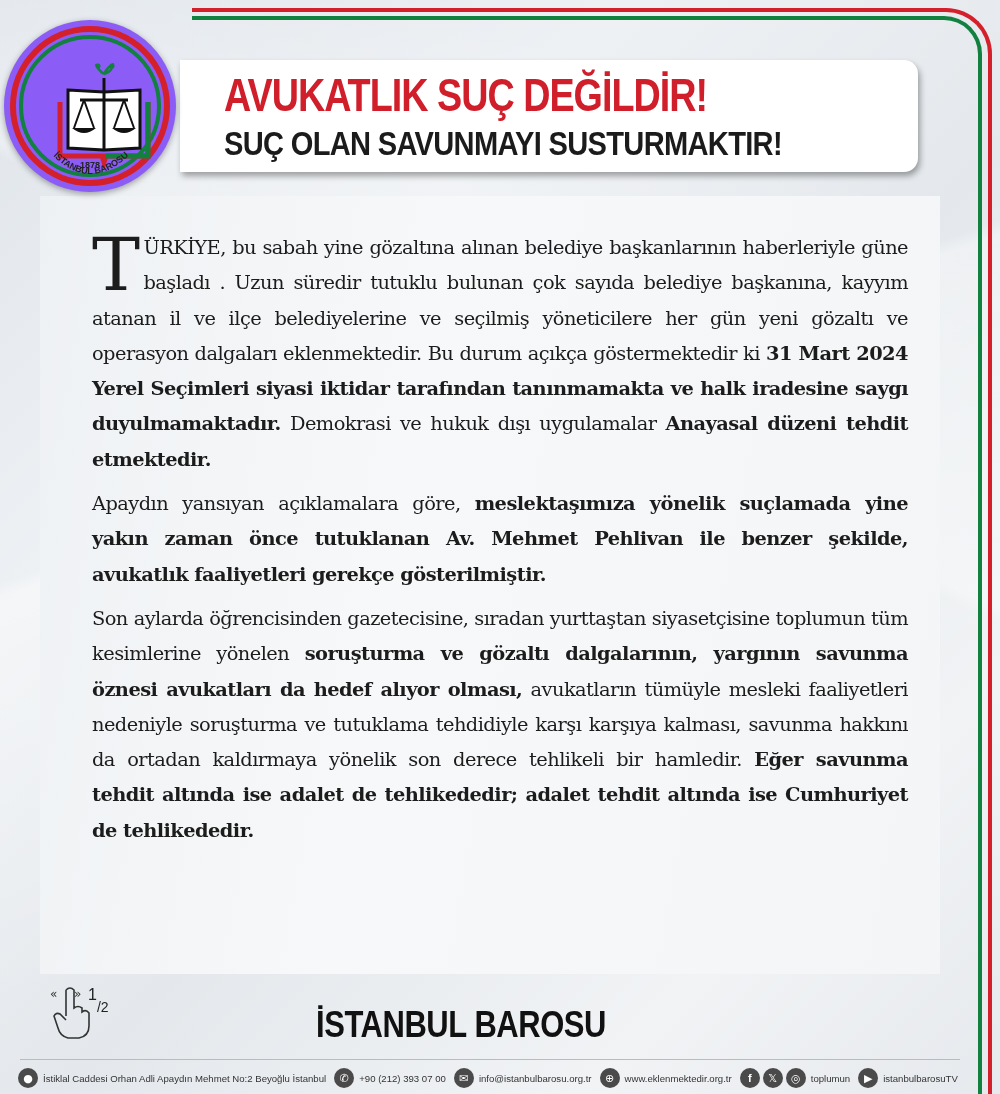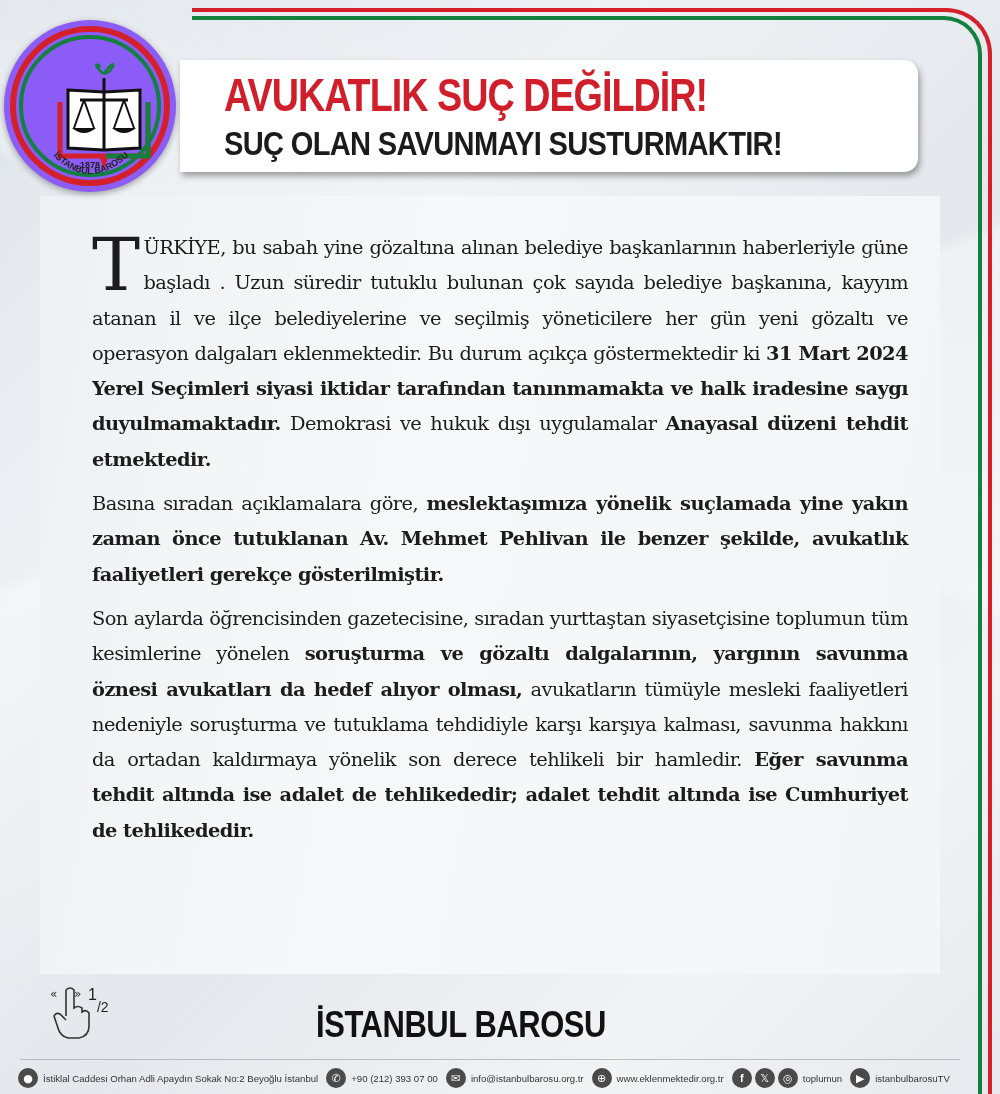--- a/index.html
+++ b/index.html
@@ -103,41 +103,41 @@
     <text x="86" y="148" text-anchor="middle" font-family="Liberation Sans, sans-serif" font-weight="bold" font-size="9" fill="#222">1878</text>
     <path id="arc" d="M42 128 Q86 180 132 128" fill="none"></path>
     <text font-family="Liberation Sans, sans-serif" font-weight="bold" font-size="9" fill="#222">
       <textPath href="#arc" startOffset="50%" text-anchor="middle">İSTANBUL BAROSU</textPath>
     </text>
   </svg>
 </div>
 
 <div class="article">
   <p><span class="dropcap">T</span><span>ÜRKİYE, bu sabah yine gözaltına alınan belediye başkanlarının haberleriyle güne başladı . Uzun süredir tutuklu bulunan çok sayıda belediye başkanına, kayyım atanan il ve ilçe belediyelerine ve seçilmiş yöneticilere her gün yeni gözaltı ve operasyon dalgaları eklenmektedir. Bu durum açıkça göstermektedir ki </span><b>31 Mart 2024 Yerel Seçimleri siyasi iktidar tarafından tanınmamakta ve halk iradesine saygı duyulmamaktadır.</b><span> Demokrasi ve hukuk dışı uygulamalar </span><b>Anayasal düzeni tehdit etmektedir.</b></p>
-  <p><span>Basına sıradan açıklamalara göre, </span><b>meslektaşımıza yönelik suçlamada yine yakın zaman önce tutuklanan Av. Mehmet Pehlivan ile benzer şekilde, avukatlık faaliyetleri gerekçe gösterilmiştir.</b></p>
+  <p><span>Apaydın yansıyan açıklamalara göre, </span><b>meslektaşımıza yönelik suçlamada yine yakın zaman önce tutuklanan Av. Mehmet Pehlivan ile benzer şekilde, avukatlık faaliyetleri gerekçe gösterilmiştir.</b></p>
   <p><span>Son aylarda öğrencisinden gazetecisine, sıradan yurttaştan siyasetçisine toplumun tüm kesimlerine yönelen </span><b>soruşturma ve gözaltı dalgalarının, yargının  savunma öznesi avukatları da hedef alıyor olması,</b><span> avukatların tümüyle mesleki faaliyetleri nedeniyle soruşturma ve tutuklama tehdidiyle karşı karşıya kalması, savunma hakkını da ortadan kaldırmaya yönelik son derece tehlikeli bir hamledir. </span><b>Eğer savunma tehdit altında ise adalet de tehlikededir; adalet tehdit altında ise Cumhuriyet de tehlikededir.</b></p>
 </div>
 
 <svg class="swipe" viewBox="0 0 70 60">
   <text x="2" y="16" font-family="DejaVu Sans, sans-serif" font-size="12" fill="#333">«</text>
   <text x="26" y="16" font-family="DejaVu Sans, sans-serif" font-size="12" fill="#333">»</text>
   <path d="M18 8 L18 34 M18 8 q4 -4 8 0 L26 26 q4 -3 8 0 L34 30 q4 -3 7 1 L41 44 q0 10 -10 12 L20 56 q-8 -2 -10 -10 L6 34 q2 -4 6 -2 L18 38" fill="none" stroke="#333" stroke-width="1.6"></path>
 </svg>
 <div class="page-ind">
   <span class="num">1</span><span class="den">/2</span>
 </div>
 
 <div class="brand">İSTANBUL BAROSU</div>
 
 <div class="divider"></div>
 
 <div class="footer">
   <div class="f-item">
     <span class="f-ico">●</span>
-    <span>İstiklal Caddesi Orhan Adli Apaydın Sokak No:2 Beyoğlu İstanbul</span>
+    <span>İstiklal Caddesi Orhan Adli Apaydın Mehmet No:2 Beyoğlu İstanbul</span>
   </div>
   <div class="f-item">
     <span class="f-ico">✆</span>
     <span>+90 (212) 393 07 00</span>
   </div>
   <div class="f-item">
     <span class="f-ico">✉</span>
     <span>info@istanbulbarosu.org.tr</span>
   </div>
   <div class="f-item">

